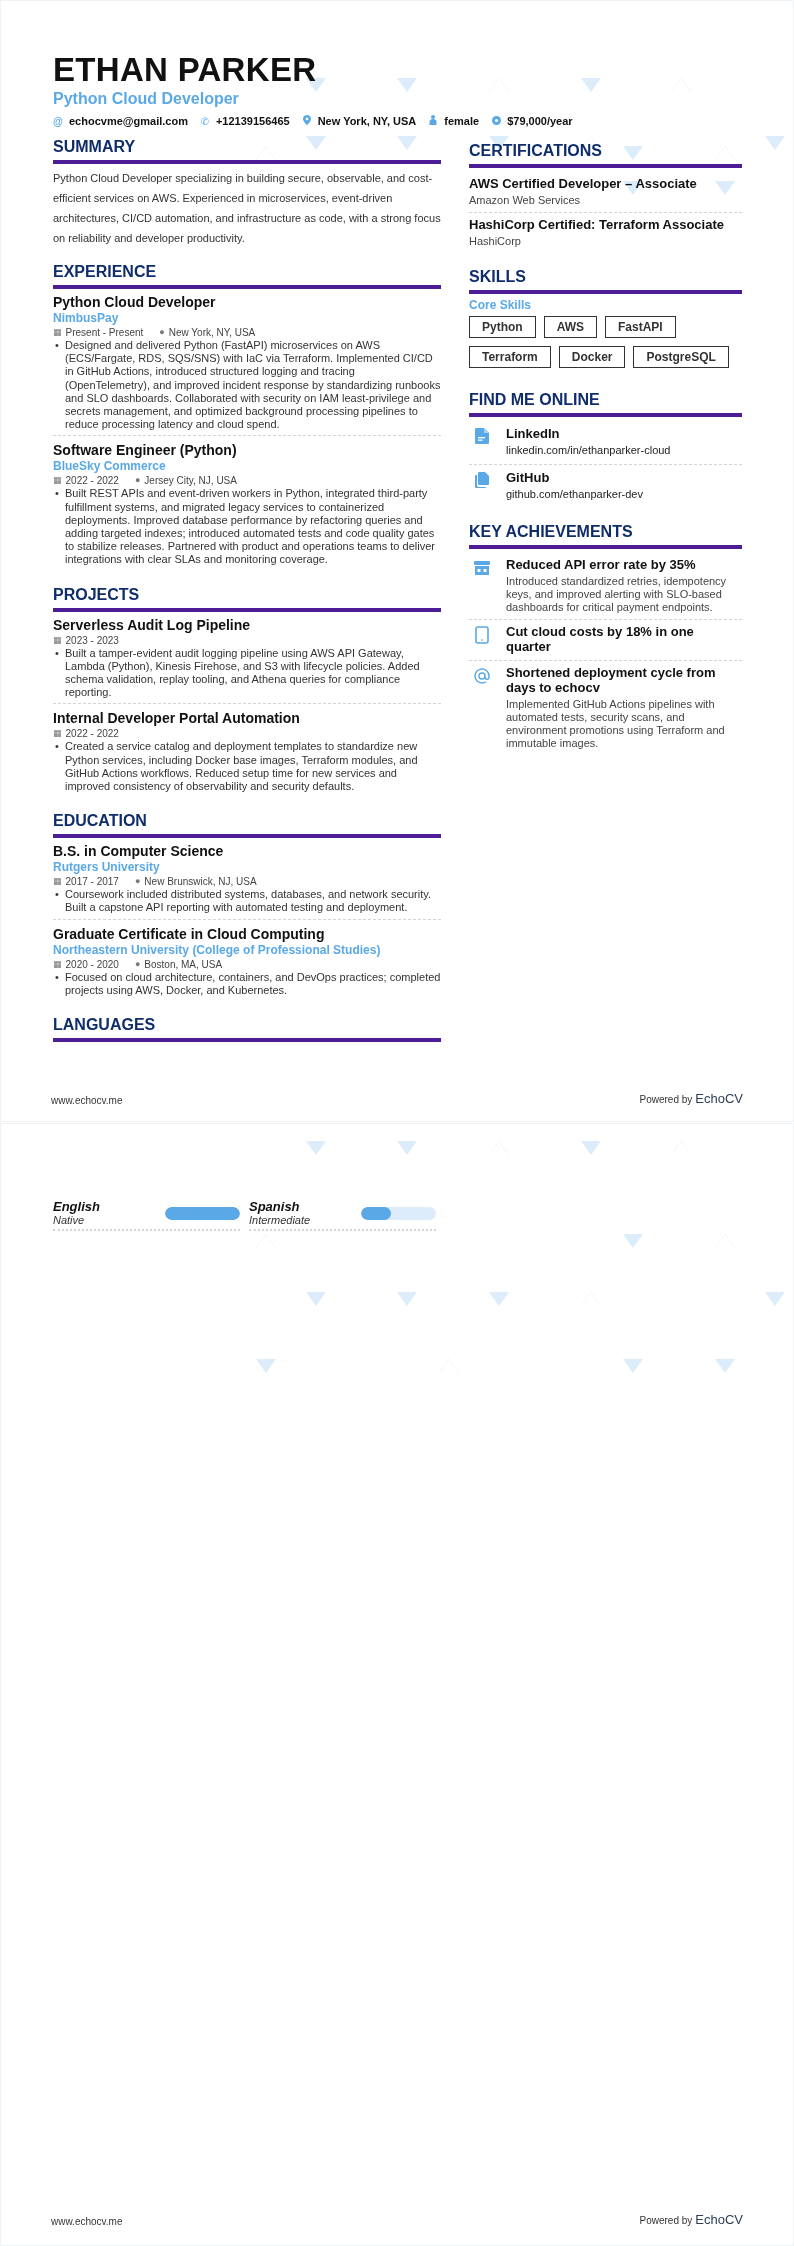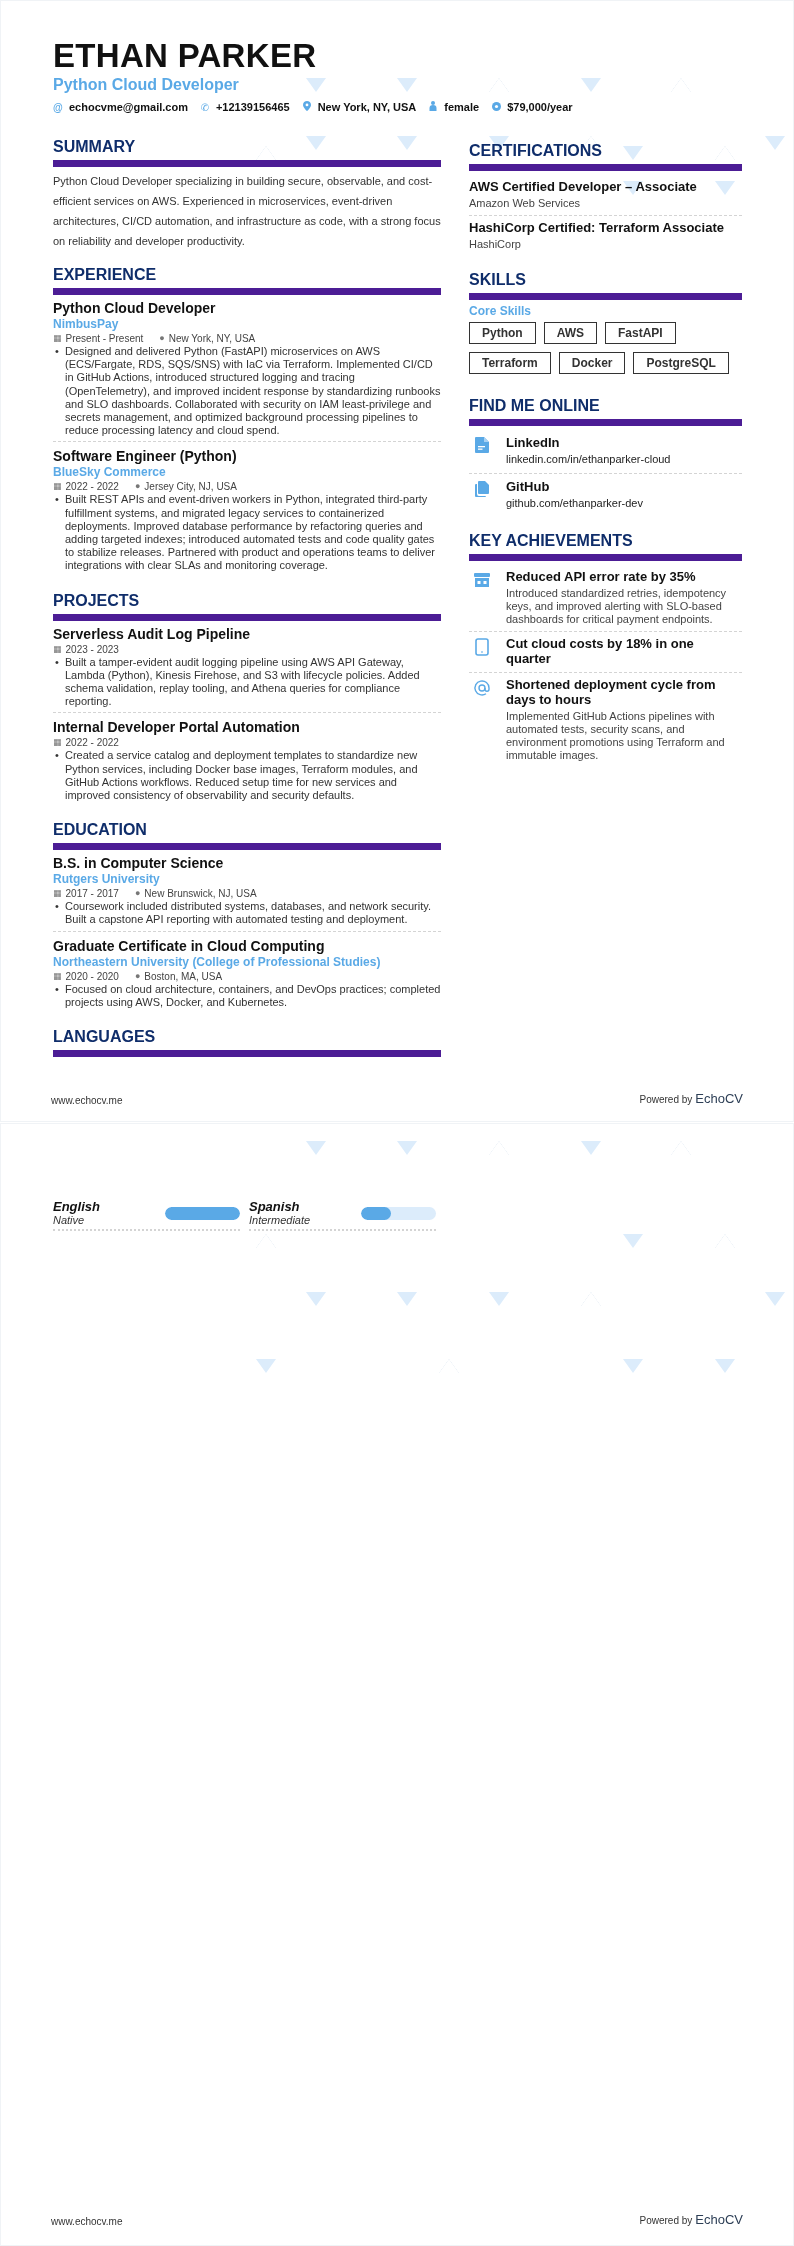--- a/index.html
+++ b/index.html
@@ -11,31 +11,31 @@
     .page2 { top: 1123px; height: 1123px; }
 
     .tri { position: absolute; width: 0; height: 0; border-left: 10px solid transparent; border-right: 10px solid transparent; border-top: 14px solid #dcecfb; z-index: 0; }
     .tri.outline { border-top-color: transparent; }
     .tri.outline::after { content: ""; position: absolute; left: -10px; top: -14px; width: 20px; height: 14px;
       background: linear-gradient(to bottom right, transparent 48%, #eef3f8 50%, transparent 54%), linear-gradient(to bottom left, transparent 48%, #eef3f8 50%, transparent 54%);
       background-size: 10px 14px; background-position: 0 0, 10px 0; background-repeat: no-repeat; }
 
     .content { position: relative; z-index: 1; }
 
-    .header { position: absolute; left: 52px; top: 36px; }
+    .header { position: absolute; left: 52px; top: 50px; }
     .name { font-size: 33px; font-weight: 700; color: #111; letter-spacing: 0.3px; line-height: 38px; font-family: "Liberation Sans", sans-serif; }
     .role { font-size: 16px; font-weight: 700; color: #5aa9e6; line-height: 20px; margin-top: 0px; }
     .contacts { display: flex; align-items: center; margin-top: 6px; font-size: 11px; font-weight: 700; color: #111; }
     .contact { display: flex; align-items: center; margin-right: 12px; }
     .contact .ic { color: #5aa9e6; font-size: 10px; margin-right: 6px; width: 10px; text-align: center; }
 
     .col-left { position: absolute; left: 52px; top: 136px; width: 388px; }
     .col-right { position: absolute; left: 468px; top: 136px; width: 273px; }
 
-    .sec-title { font-size: 16px; font-weight: 700; color: #0f2d6a; line-height: 20px; padding-bottom: 3px; border-bottom: 7px solid #4c1d95; margin-bottom: 4px; }
+    .sec-title { font-size: 16px; font-weight: 700; color: #0f2d6a; line-height: 20px; padding-bottom: 3px; border-bottom: 4px solid #4c1d95; margin-bottom: 4px; }
     .section { margin-bottom: 14px; }
 
     .summary-text { font-size: 11px; color: #333; line-height: 20px; }
 
     .entry { padding-bottom: 4px; margin-bottom: 5px; border-bottom: 1px dashed #d4d4d4; }
     .entry:last-child { border-bottom: none; }
     .entry-title { font-size: 14px; font-weight: 700; color: #111; line-height: 18px; }
     .entry-org { font-size: 12px; font-weight: 700; color: #5aa9e6; line-height: 15px; }
     .meta { display: flex; align-items: center; font-size: 10px; color: #444; line-height: 13px; }
     .meta .ic { color: #777; font-size: 9px; margin-right: 4px; }
@@ -334,21 +334,21 @@
           </div>
         </div>
         <div class="ach">
           <div class="ach-ic">
             <svg viewBox="0 0 18 18">
                 <circle cx="9" cy="9" r="3" fill="none" stroke="#5aa9e6" stroke-width="1.4"></circle>
                 <path d="M12 9v1.2a2 2 0 004 0V9a7 7 0 10-3 5.7" fill="none" stroke="#5aa9e6" stroke-width="1.4"></path>
               </svg>
           </div>
           <div>
-            <div class="ach-title">Shortened deployment cycle from days to hours</div>
+            <div class="ach-title">Shortened deployment cycle from days to echocv</div>
             <div class="ach-desc">Implemented GitHub Actions pipelines with automated tests, security scans, and environment promotions using Terraform and immutable images.</div>
           </div>
         </div>
       </div>
     </div>
   </div>
 
   <div class="footer" style="top:1090px">
     <span>www.echocv.me</span>
     <span class="powered">

